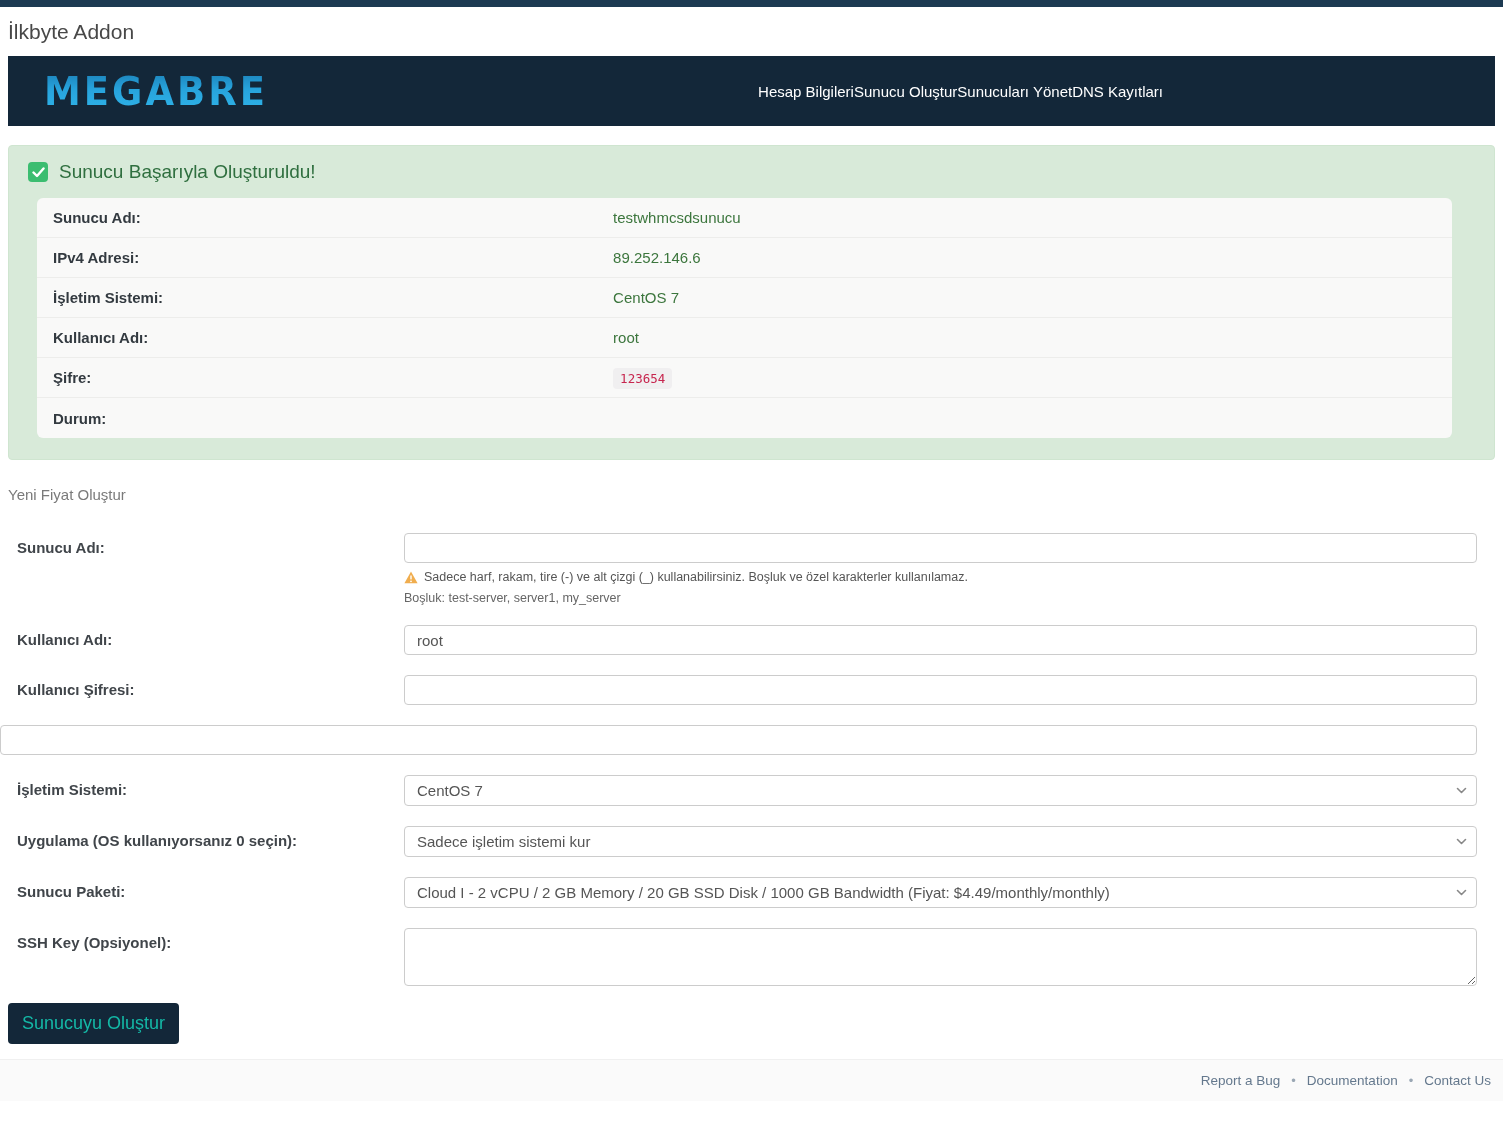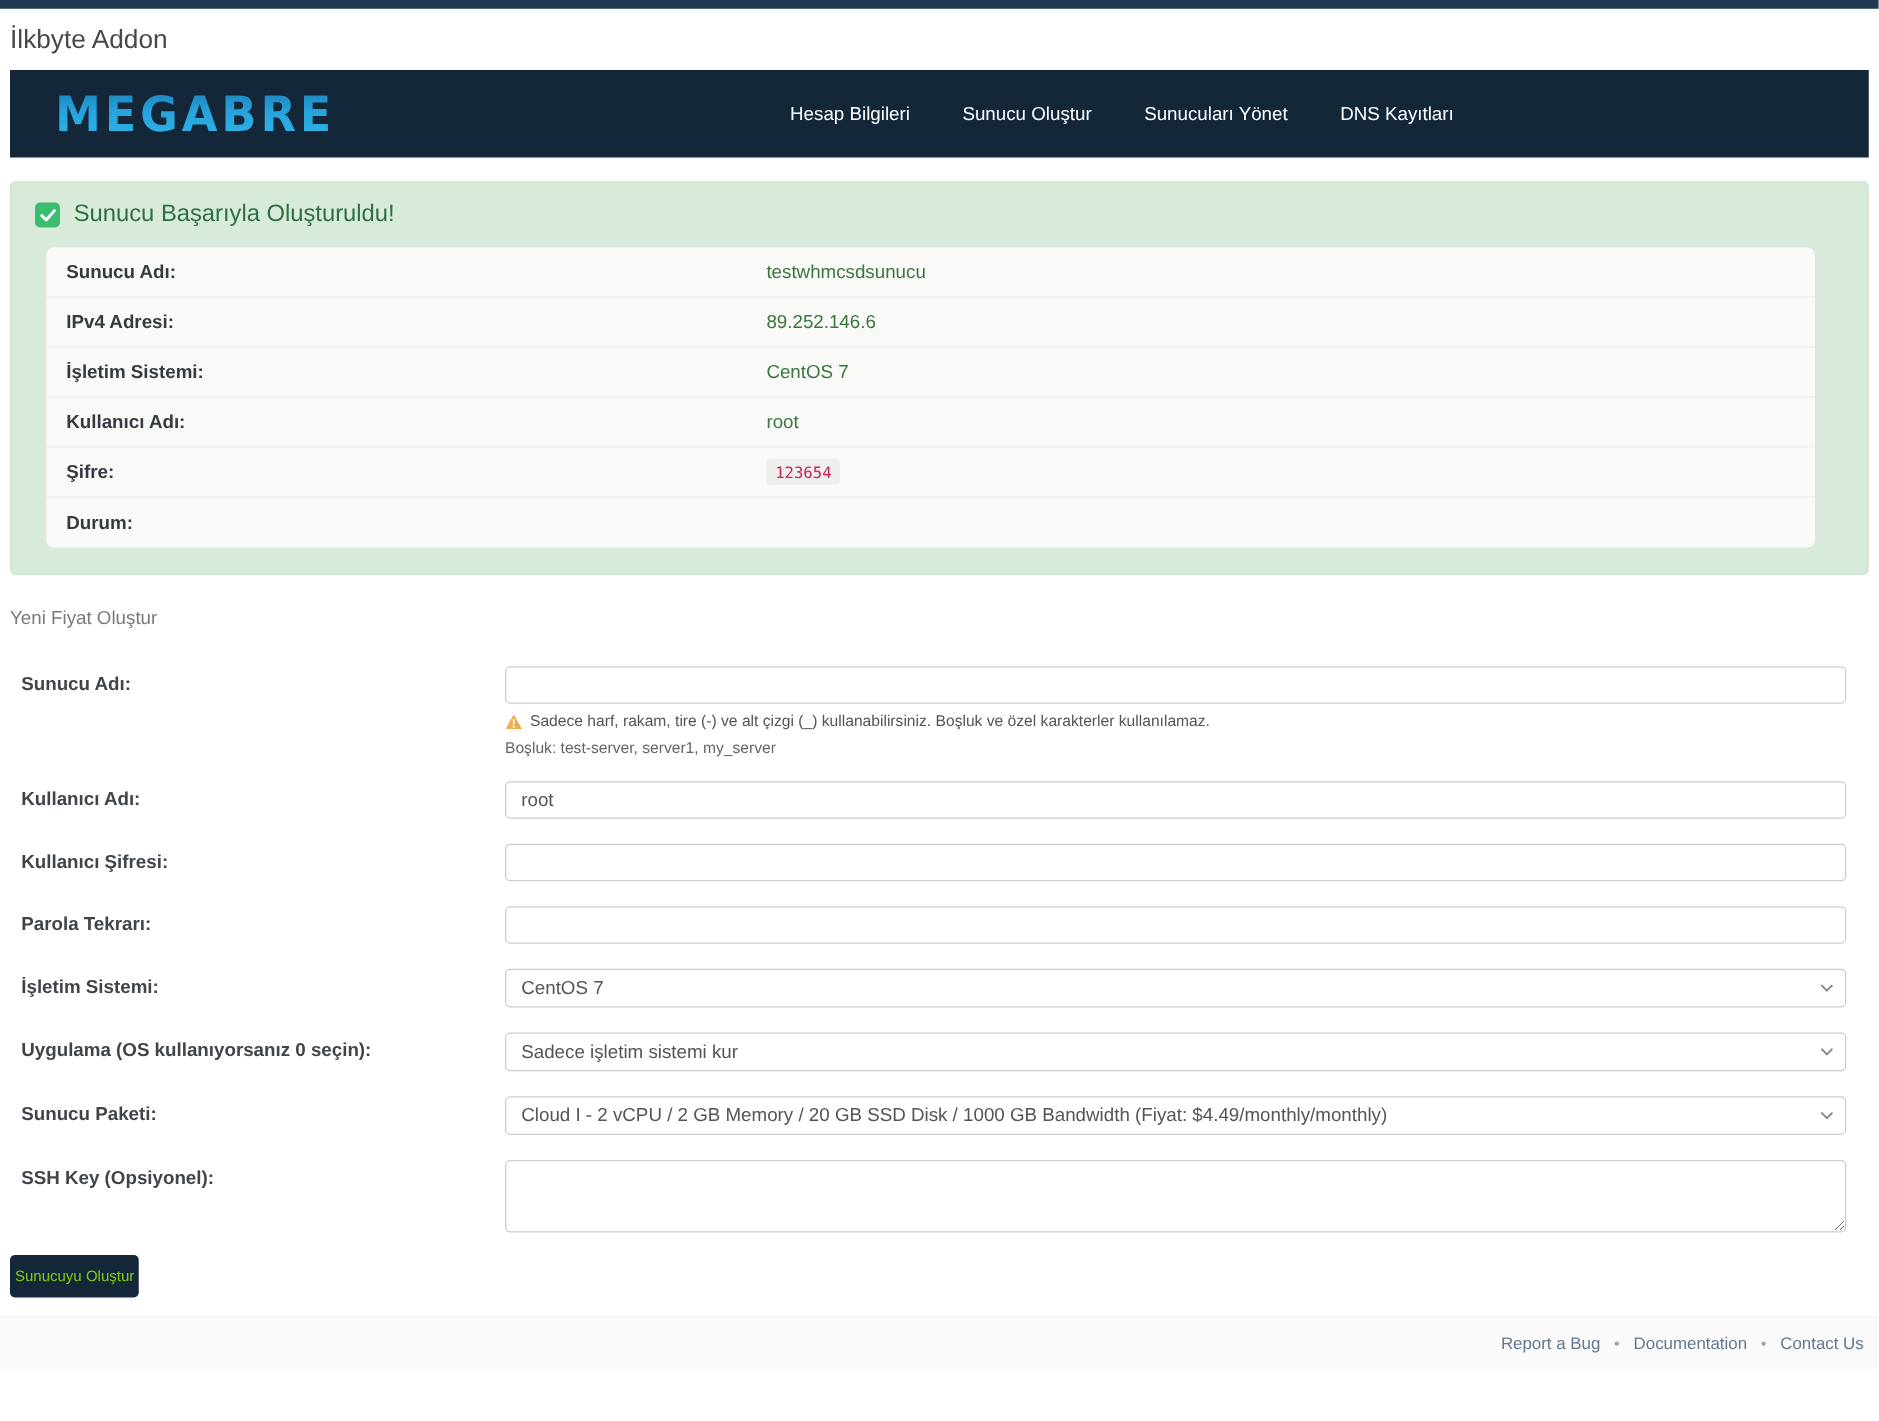--- a/index.html
+++ b/index.html
@@ -25,21 +25,21 @@
   .logo {
     margin-left: 36px;
     font-size: 37px; font-weight: 800; letter-spacing: 3px;
     font-family: "DejaVu Sans", sans-serif;
     background: linear-gradient(180deg, #1a7db4 0%, #27a3dc 45%, #2fb5ea 100%);
     -webkit-background-clip: text; background-clip: text;
     color: transparent;
     transform: scaleY(1.05);
     user-select: none;
   }
-  .main-nav { display: flex; gap: 42px; margin-left: auto; margin-right: 332px; justify-content: flex-end; }
+  .main-nav { display: flex; margin-left: auto; margin-right: 332px; justify-content: flex-end; }
   .nav-item { color: #ffffff; font-size: 15px; cursor: pointer; white-space: nowrap; }
 
   
   .alert-success {
     margin: 19px 8px 0 8px;
     background: #d8ead9;
     border: 1px solid #cfe5d0;
     border-radius: 4px;
     padding: 15px 28px 21px 14px;
   }
@@ -104,23 +104,23 @@
   .example-text { font-size: 12.5px; color: #666666; margin-top: 7px; }
   .ssh-textarea {
     width: 100%; height: 58px;
     border: 1px solid #cccccc; border-radius: 4px;
     padding: 6px 12px; font-size: 14px; color: #555555;
     font-family: "Liberation Sans", "DejaVu Sans", sans-serif;
     resize: both; outline: none;
   }
   .submit-button {
     margin: 13px 0 0 8px;
-    background: #132739; color: #84cc16;
+    background: #132739; color: #14b8a6;
     border: none; border-radius: 4px;
-    padding: 10px 4px; font-size: 12px;
+    padding: 10px 14px; font-size: 18px;
     font-family: "Liberation Sans", "DejaVu Sans", sans-serif;
     cursor: pointer;
   }
 
   
   .page-footer {
     margin-top: 15px; height: 42px;
     background: #fafafa; border-top: 1px solid #f0f0f0;
     display: flex; align-items: center; justify-content: flex-end;
     padding-right: 12px;
@@ -213,21 +213,20 @@
   </div>
 
   <div class="form-row">
     <div class="form-label-cell"><span class="form-label">Kullanıcı Şifresi:</span></div>
     <div class="form-control-cell">
       <input type="password" class="text-input" value="" style="">
     </div>
   </div>
 
   <div class="form-row">
-    <div class="form-label-cell"><span class="form-label">Parola Tekrarı:</span></div>
     <div class="form-control-cell">
       <input type="password" class="text-input" value="" style="">
     </div>
   </div>
 
   <div class="form-row">
     <div class="form-label-cell"><span class="form-label">İşletim Sistemi:</span></div>
     <div class="form-control-cell">
       <select class="select-input">
         <option>CentOS 7</option>

